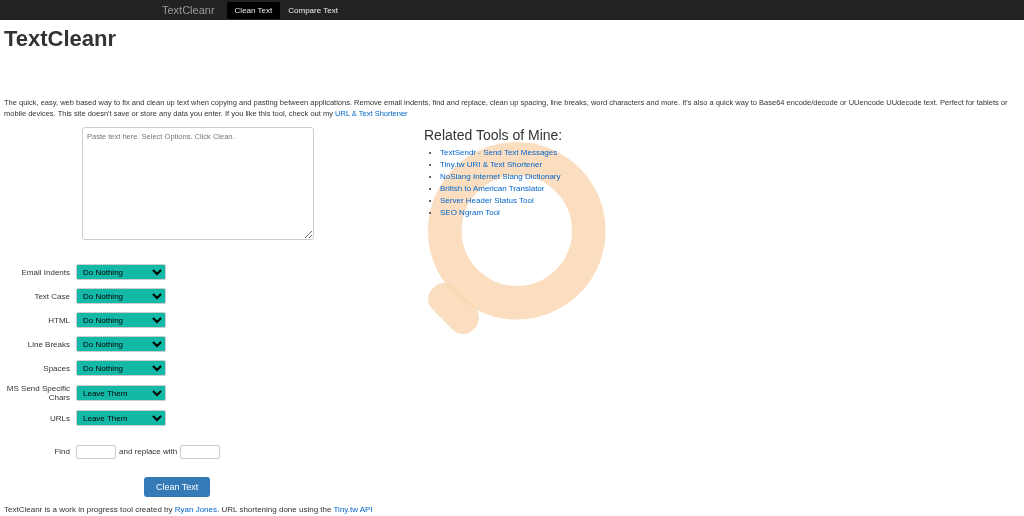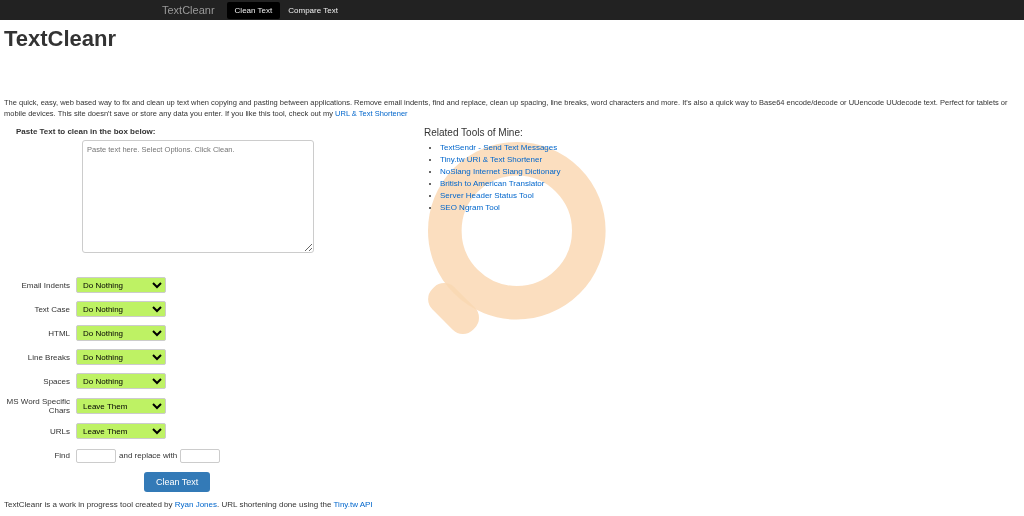--- a/index.html
+++ b/index.html
@@ -15,27 +15,27 @@
   .desc { font-size: 7.5px; color: #333; line-height: 1.4; margin-top: 46px; }
   a { color: #0066cc; text-decoration: none; }
   .main { display: flex; padding: 4px; gap: 40px; }
   .left { width: 340px; }
   .right { width: 300px; padding-left: 40px; font-size: 8px; }
   .label-strong { font-weight: bold; font-size: 8px; margin-bottom: 4px; display: block; }
   textarea { width: 232px; height: 113px; margin-left: 78px; border: 1px solid #ccc; border-radius: 3px; padding: 4px; font-size: 7.5px; color: #999; resize: vertical; font-family: inherit; }
   .form { margin-top: 22px; }
   .form-row { display: flex; align-items: center; margin-bottom: 8px; }
   .form-label { width: 72px; text-align: right; padding-right: 6px; font-size: 8px; color: #333; }
-  select { width: 90px; height: 16px; font-size: 8px; border: 1px solid #ccc; border-radius: 2px; background: #bef264; padding: 0 2px; }
+  select { width: 90px; height: 16px; font-size: 8px; border: 1px solid #ccc; border-radius: 2px; background: #14b8a6; padding: 0 2px; }
   input[type=text] { height: 14px; font-size: 8px; border: 1px solid #ccc; border-radius: 2px; padding: 0 2px; }
   .find-input { width: 40px; }
   .replace-input { width: 40px; }
-  .mid-label { font-size: 8px; margin: 4px 3px; }
+  .mid-label { font-size: 8px; margin: 13px 3px; }
   .btn-primary { background: #337ab7; color: #fff; border: none; border-radius: 3px; padding: 5px 12px; font-size: 9px; cursor: pointer; margin-left: 140px; }
-  .sidebar-title { font-size: 10px; margin-bottom: 4px; }
+  .sidebar-title { font-size: 14px; margin-bottom: 4px; }
   .sidebar-list { list-style: disc; padding-left: 16px; margin-bottom: 0; }
   .sidebar-list li { font-size: 8px; line-height: 1.5; }
   .sidebar-list a { color: #0066cc; }
   .feature { font-size: 8px; line-height: 1.4; width: 110px; }
   .footer { font-size: 8px; padding: 4px; color: #333; }
 </style>
 </head>
 <body>
 
 <svg class="watermark" viewBox="0 0 100 100">
@@ -53,21 +53,20 @@
 
 <div class="header">
   <h1>TextCleanr</h1>
   <p class="desc">
     <span>The quick, easy, web based way to fix and clean up text when copying and pasting between applications. Remove email indents, find and replace, clean up spacing, line breaks, word characters and more. It's also a quick way to Base64 encode/decode or UUencode UUdecode text. Perfect for tablets or mobile devices. This site doesn't save or store any data you enter. If you like this tool, check out my </span><a href="#">URL &amp; Text Shortener</a>
   </p>
 </div>
 
 <div class="main">
   <div class="left">
-    <span class="label-strong" style="margin-left:12px">Paste Text to clean in the box below:</span>
     <textarea placeholder="Paste text here. Select Options. Click Clean." style=""></textarea>
     <div class="form" id="form-rows">
         <div class="form-row">
           <span class="form-label">Email Indents</span>
           <select><option>Do Nothing</option></select>
         </div>
         <div class="form-row">
           <span class="form-label">Text Case</span>
           <select><option>Do Nothing</option></select>
         </div>
@@ -77,21 +76,21 @@
         </div>
         <div class="form-row">
           <span class="form-label">Line Breaks</span>
           <select><option>Do Nothing</option></select>
         </div>
         <div class="form-row">
           <span class="form-label">Spaces</span>
           <select><option>Do Nothing</option></select>
         </div>
         <div class="form-row">
-          <span class="form-label">MS Word Specific Chars</span>
+          <span class="form-label">MS Send Specific Chars</span>
           <select><option>Leave Them</option></select>
         </div>
         <div class="form-row">
           <span class="form-label">URLs</span>
           <select><option>Leave Them</option></select>
         </div>
       </div>
     <div class="form-row">
       <span class="form-label">Find</span>
       <input type="text" class="find-input" style="">

